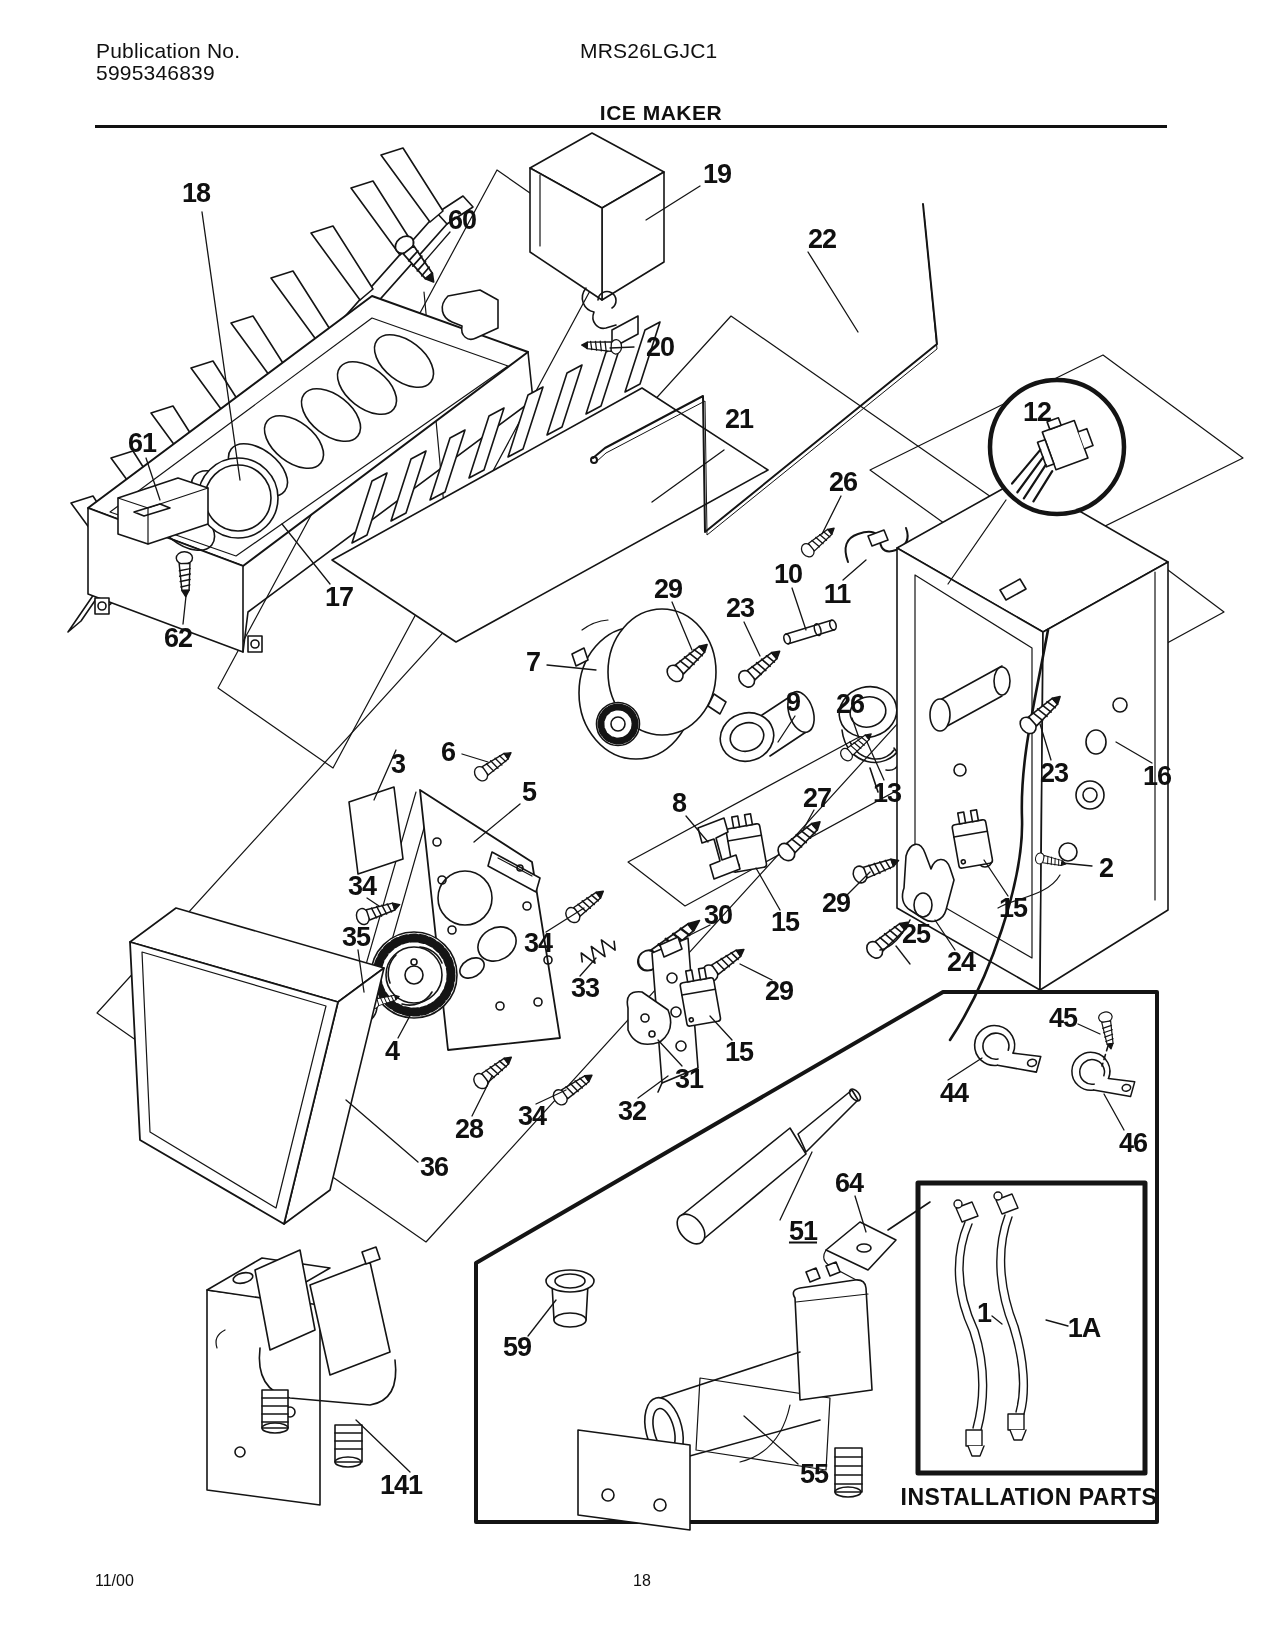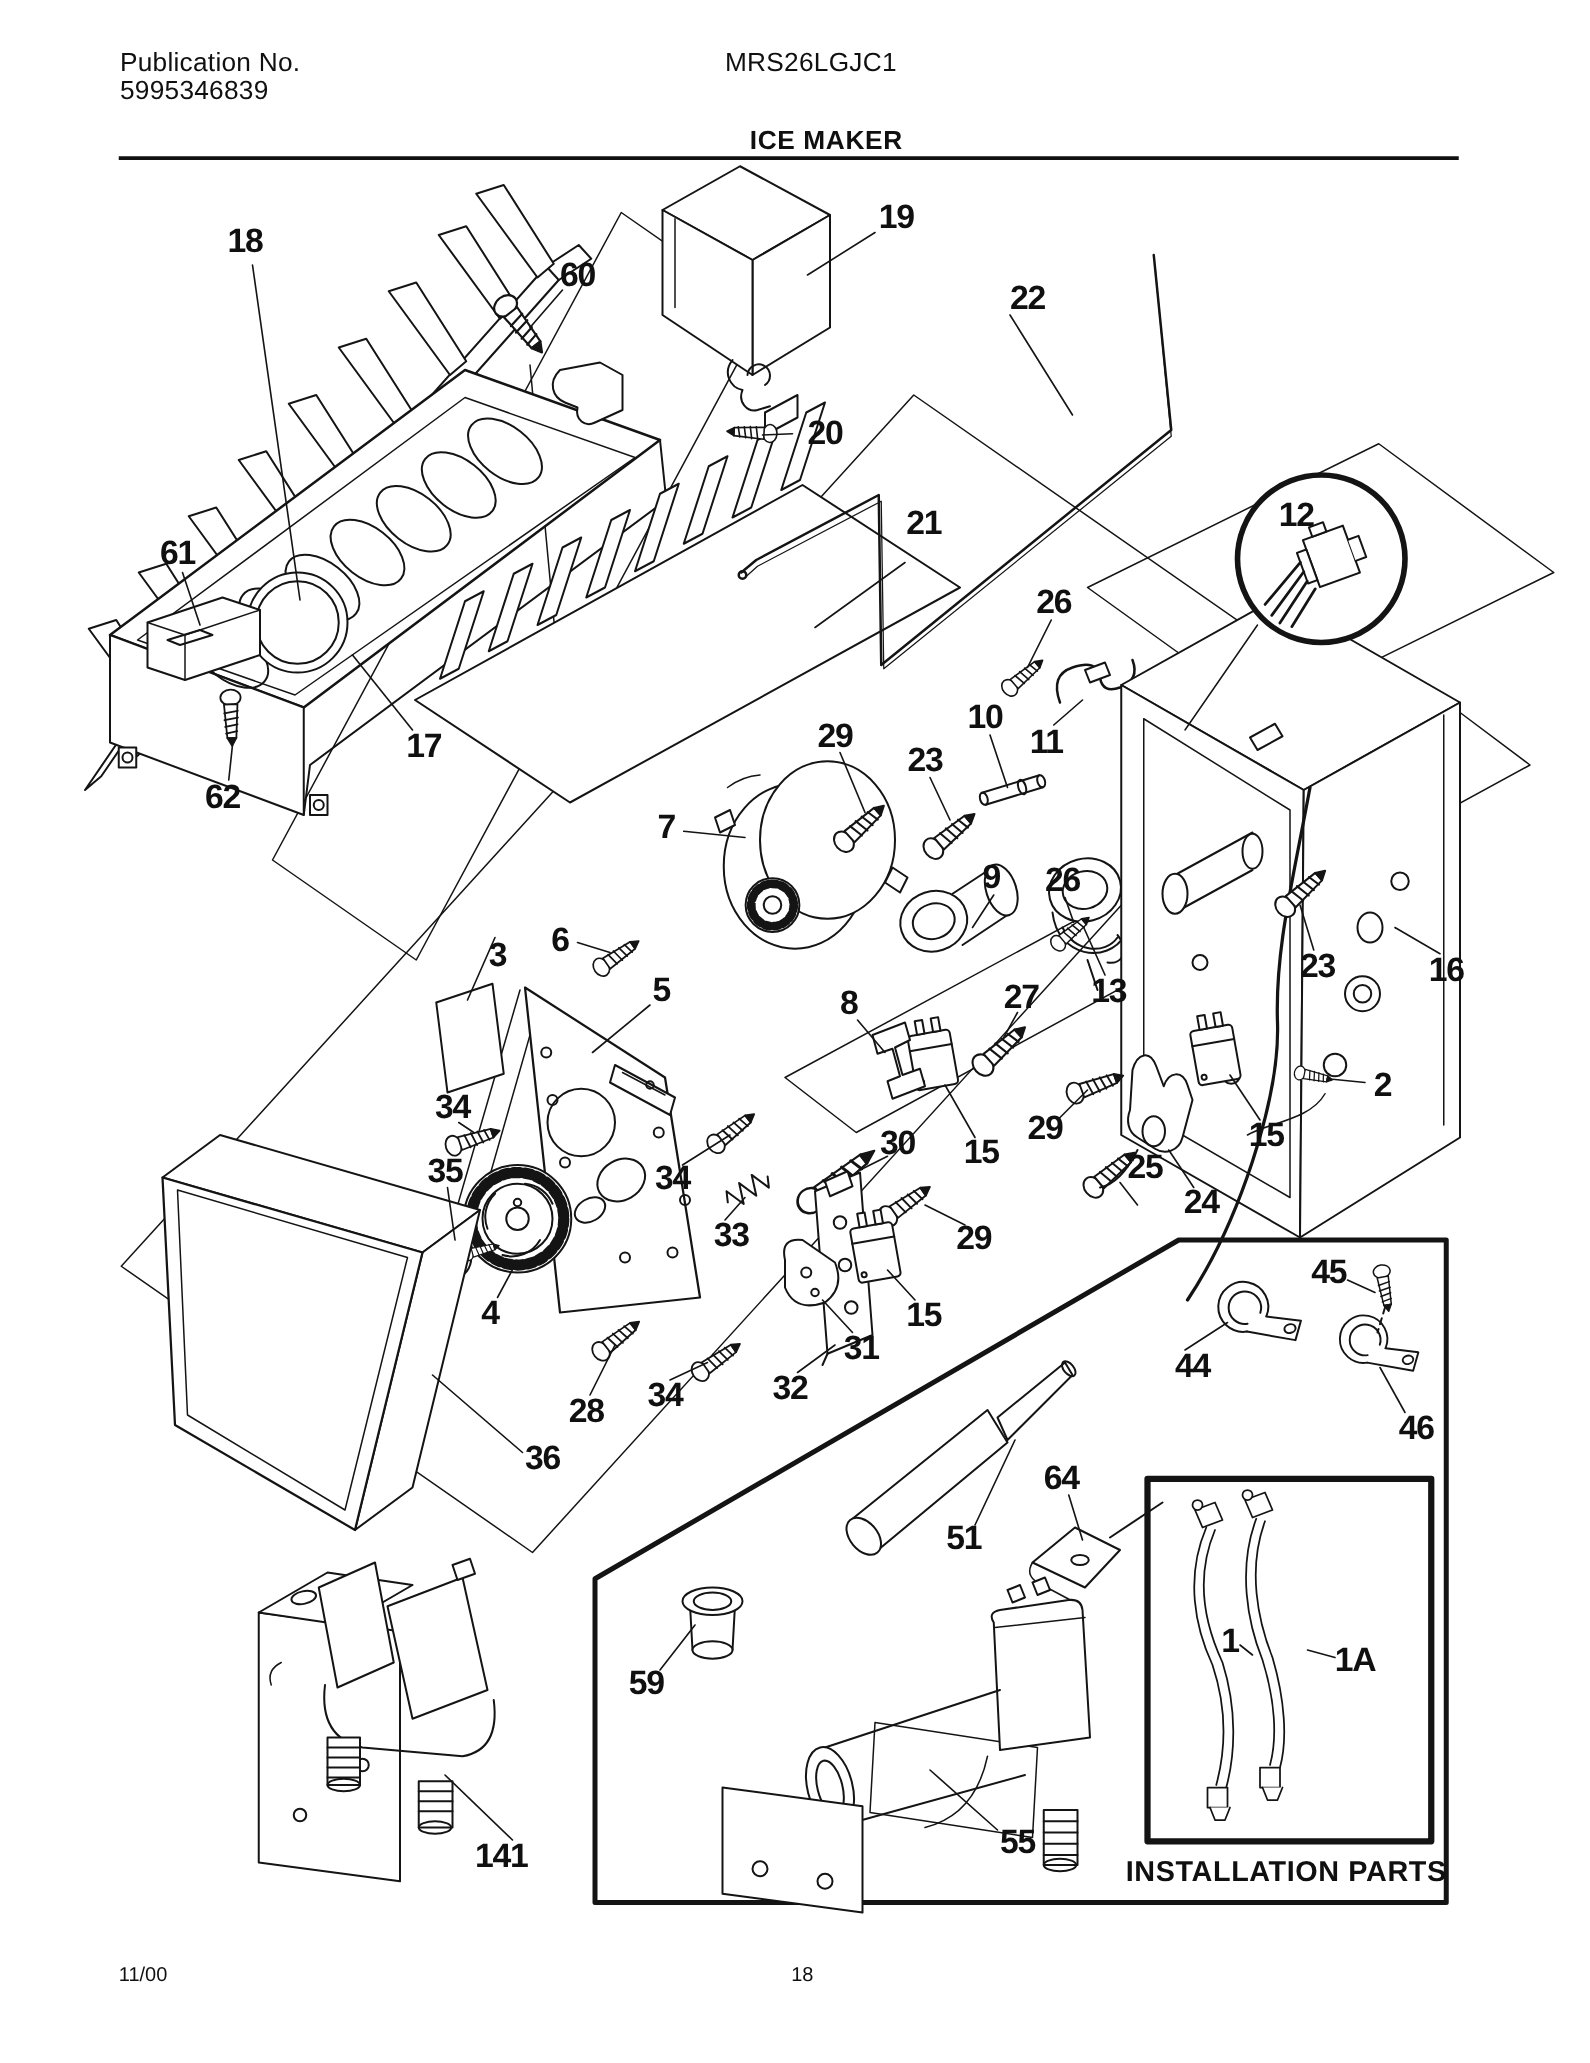--- a/index.html
+++ b/index.html
@@ -491,21 +491,21 @@
       <div class="callout" style="left: 392px; top: 1051px;">4</div>
       <div class="callout" style="left: 689px; top: 1079px;">31</div>
       <div class="callout" style="left: 739px; top: 1052px;">15</div>
       <div class="callout" style="left: 954px; top: 1093px;">44</div>
       <div class="callout" style="left: 1063px; top: 1018px;">45</div>
       <div class="callout" style="left: 1133px; top: 1143px;">46</div>
       <div class="callout" style="left: 469px; top: 1129px;">28</div>
       <div class="callout" style="left: 532px; top: 1116px;">34</div>
       <div class="callout" style="left: 632px; top: 1111px;">32</div>
       <div class="callout" style="left: 434px; top: 1167px;">36</div>
-      <div class="callout" style="left: 771px; top: 1231px;">51</div>
+      <div class="callout" style="left: 803px; top: 1231px; text-decoration: underline;">51</div>
       <div class="callout" style="left: 849px; top: 1183px;">64</div>
       <div class="callout" style="left: 517px; top: 1347px;">59</div>
       <div class="callout" style="left: 984px; top: 1313px;">1</div>
       <div class="callout" style="left: 1084px; top: 1328px;">1A</div>
       <div class="callout" style="left: 814px; top: 1474px;">55</div>
       <div class="callout" style="left: 401px; top: 1485px;">141</div>
     </div>
 
   <div id="install-label">INSTALLATION PARTS</div>
 

